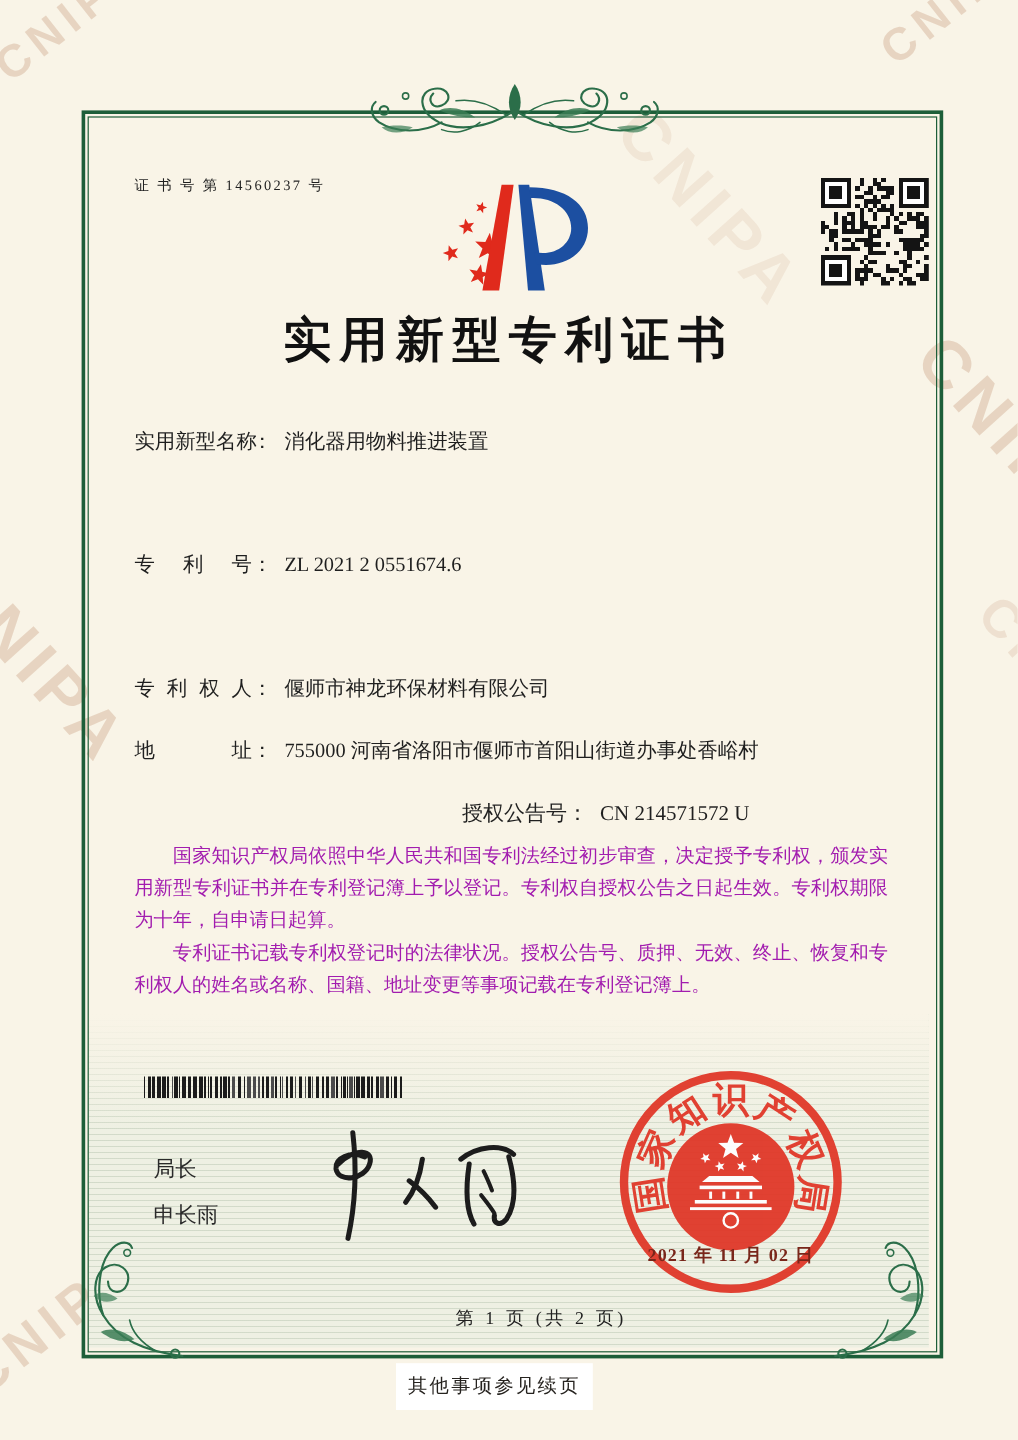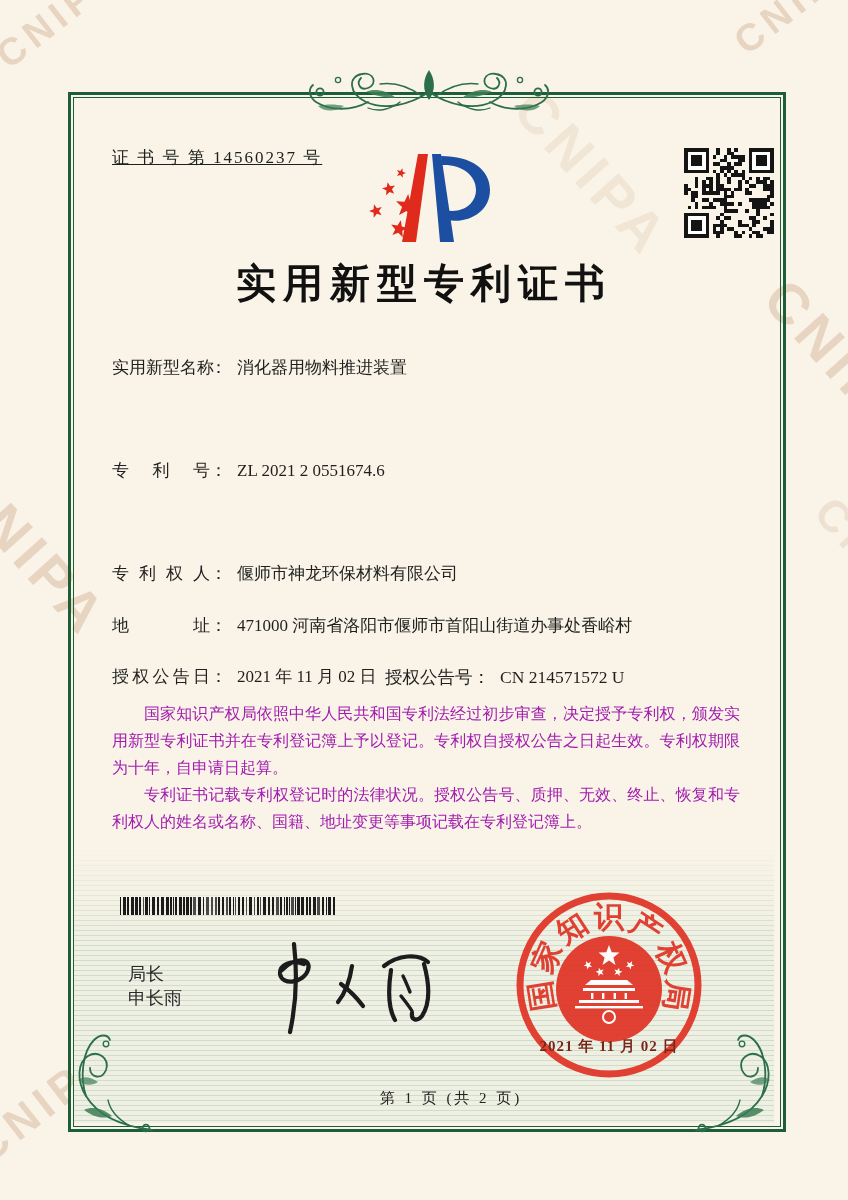--- a/index.html
+++ b/index.html
@@ -28,21 +28,21 @@
     position:absolute;left:74px;top:845px;width:700px;height:278px;z-index:2;
     background:
       linear-gradient(180deg,#f9f4e7 0%,rgba(249,244,231,0) 35%),
       repeating-linear-gradient(180deg, rgba(139,162,135,.28) 0 1px, rgba(0,0,0,0) 1px 5px),
       #eef0e3;
   }
   .ornament{position:absolute;z-index:4;}
   
   .content{position:absolute;inset:0;z-index:5;}
   .cert-no{
-    position:absolute;left:112px;top:146px;font-size:17px;letter-spacing:2px;text-decoration:underline;
+    position:absolute;left:112px;top:146px;font-size:12px;letter-spacing:2px;
   }
   .logo{position:absolute;left:344px;top:140px;width:178px;height:110px;}
   .qr{position:absolute;left:684px;top:148px;width:90px;height:90px;}
   .title{
     position:absolute;left:0;top:256px;width:848px;text-align:center;
     font-size:40px;font-weight:bold;letter-spacing:7px;color:#111;
   }
   .frow{position:absolute;left:112px;font-size:17px;white-space:nowrap;}
   .flabel{display:inline-block;width:98px;text-align:justify;text-align-last:justify;vertical-align:top;}
   .colon{display:inline-block;margin-right:10px;}
@@ -50,21 +50,21 @@
   .paras{
     position:absolute;left:112px;top:700px;width:628px;
     font-size:16px;line-height:27px;text-align:justify;color:#a21caf;
   }
   .paras p{margin:0;text-indent:2em;}
   .barcode{position:absolute;left:120px;top:897px;width:218px;height:18px;}
   .officer{
     position:absolute;left:128px;top:962px;
     font-family:"Liberation Sans","DejaVu Sans",sans-serif;font-size:18px;color:#2a2a2a;
   }
-  .officer div{}
+  .officer div{margin-bottom:14px;}
   .signature{position:absolute;left:246px;top:938px;width:200px;height:100px;}
   .seal{position:absolute;left:514px;top:890px;width:190px;height:190px;opacity:.93;}
   .page-num{
     position:absolute;left:68px;top:1089px;width:712px;text-align:center;font-size:15px;
     letter-spacing:3px;color:#222;margin-left:27px;
   }
   .cont-note{
     position:absolute;left:330px;top:1136px;background:#ffffff;
     padding:9px 10px;font-size:16px;letter-spacing:2px;color:#26231f;z-index:6;
   }
@@ -355,24 +355,21 @@
     <div class="frow" style="top:356px">
       <span class="flabel">实用新型名称</span><span class="colon">：</span><span>消化器用物料推进装置</span>
     </div>
     <div class="frow" style="top:459px">
       <span class="flabel">专利号</span><span class="colon">：</span><span>ZL 2021 2 0551674.6</span>
     </div>
     <div class="frow" style="top:562px">
       <span class="flabel">专利权人</span><span class="colon">：</span><span>偃师市神龙环保材料有限公司</span>
     </div>
     <div class="frow" style="top:614px">
-      <span class="flabel">地址</span><span class="colon">：</span><span>471000 河南省洛阳市偃师市首阳山街道办事处香峪村</span>
-    </div>
-    <div class="frow" style="top:665px">
-      <span class="flabel">授权公告日</span><span class="colon">：</span><span>2021 年 11 月 02 日</span>
+      <span class="flabel">地址</span><span class="colon">：</span><span>755000 河南省洛阳市偃师市首阳山街道办事处香峪村</span>
     </div>
     <div class="frow2" style="top:665px">
       <span>授权公告号</span><span class="colon">：</span><span>CN 214571572 U</span>
     </div>
 
     <div class="paras">
       <p>国家知识产权局依照中华人民共和国专利法经过初步审查，决定授予专利权，颁发实用新型专利证书并在专利登记簿上予以登记。专利权自授权公告之日起生效。专利权期限为十年，自申请日起算。</p>
       <p>专利证书记载专利权登记时的法律状况。授权公告号、质押、无效、终止、恢复和专利权人的姓名或名称、国籍、地址变更等事项记载在专利登记簿上。</p>
     </div>
 
@@ -486,15 +483,16 @@
           <rect x="15.6" y="4" width="2.4" height="6"></rect>
           <rect x="-30" y="11" width="60" height="3"></rect>
           <rect x="-34" y="17" width="68" height="2.4"></rect>
           <circle cx="0" cy="28" r="6" fill="none" stroke="#ffffff" stroke-width="2"></circle>
         </g>
       </g>
       <text x="0" y="66" text-anchor="middle" font-size="15" font-weight="bold" letter-spacing="1" fill="#71170b" font-family="'Liberation Serif',serif">2021 年 11 月 02 日</text>
     </svg>
 
     <div class="page-num">第 1 页 (共 2 页)</div>
+    <div class="cont-note">其他事项参见续页</div>
 
   </div>
 </div>
 
 </body></html>

